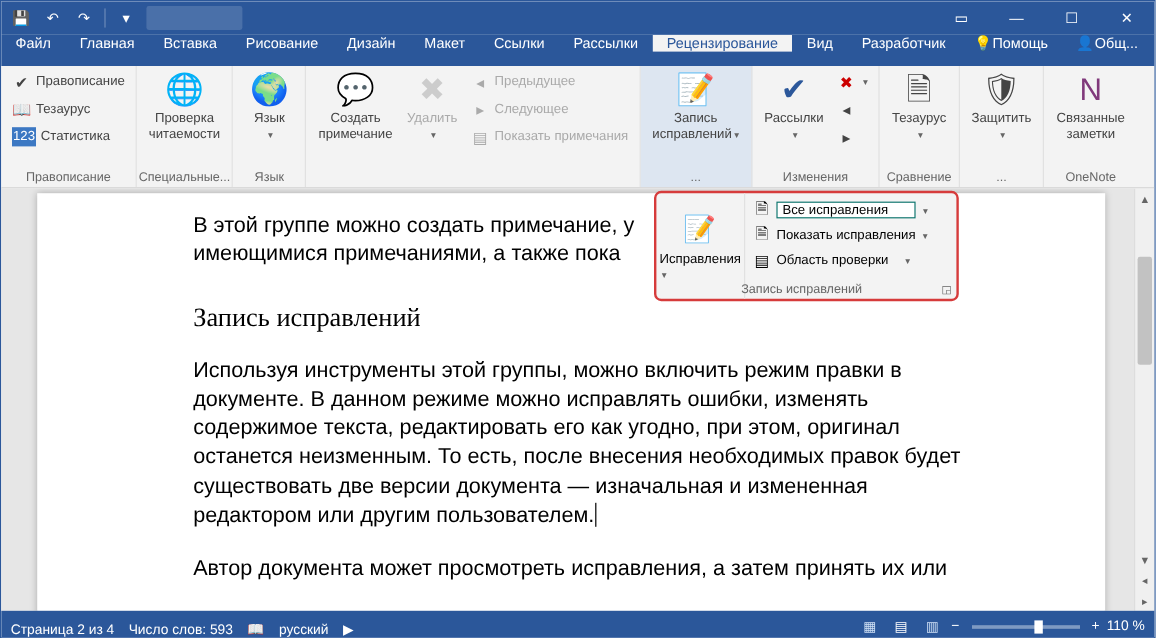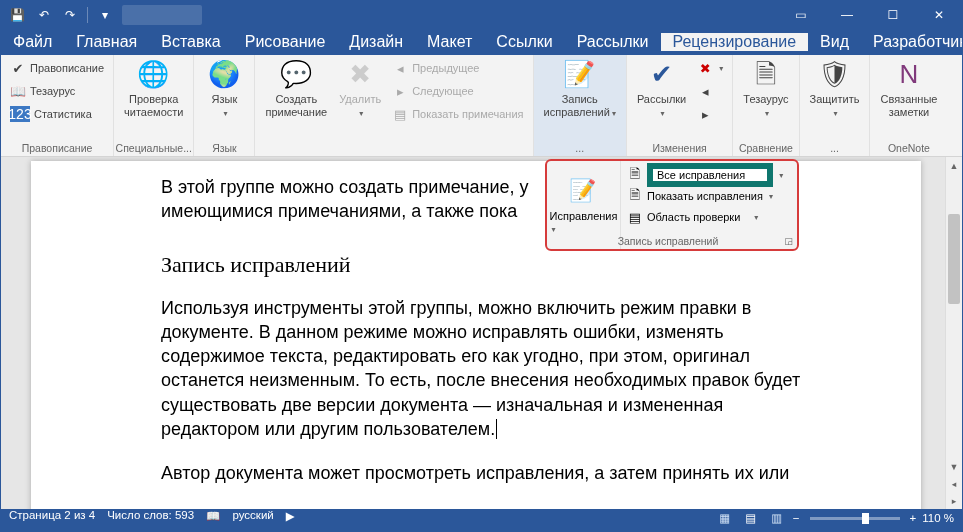--- a/index.html
+++ b/index.html
@@ -5,21 +5,21 @@
 *{box-sizing:border-box;margin:0;padding:0;font-family:"Segoe UI",Tahoma,sans-serif;user-select:none}
 body{width:963px;height:532px;overflow:hidden;background:#fff;position:relative;border:1px solid #2b579a}
 .titlebar{height:28px;background:#2b579a;color:#fff;display:flex;align-items:center;font-size:12px;position:relative}
 .qat{display:flex;align-items:center;gap:4px;padding:0 6px}
 .qat-btn{width:22px;height:22px;display:flex;align-items:center;justify-content:center;color:#fff;cursor:pointer}
 .qat-sep{width:1px;height:16px;background:rgba(255,255,255,0.3);margin:0 2px}
 .title-center{position:absolute;left:0;right:0;text-align:center;pointer-events:none;font-size:12px}
 .win-controls{margin-left:auto;display:flex}
 .win-btn{width:46px;height:28px;display:flex;align-items:center;justify-content:center;cursor:pointer;color:#fff}
 .user-box{width:80px;height:20px;background:rgba(255,255,255,0.15);margin-right:8px;align-self:center;border-radius:2px}
-.tabstrip{height:26px;background:#2b579a;display:flex;align-items:center;font-size:16px}
+.tabstrip{height:26px;background:#2b579a;display:flex;align-items:flex-start;font-size:12px}
 .tab{padding:0 12px;display:flex;align-items:center;color:#fff;cursor:pointer;white-space:nowrap}
 .tab.active{background:#f3f3f3;color:#2b579a}
 .tab.help{margin-left:auto;color:#fff}
 .tab.share{color:#fff;padding-right:14px}
 .ribbon{height:102px;background:#f3f3f3;border-bottom:1px solid #d4d4d4;display:flex;overflow:hidden}
 .group{border-right:1px solid #e1e1e1;padding:2px 6px 0 6px;display:flex;flex-direction:column;position:relative;height:100%}
 .group-label{position:absolute;bottom:2px;left:0;right:0;text-align:center;font-size:10.5px;color:#666}
 .group-body{display:flex;gap:4px;flex:1;align-items:flex-start}
 .vstack{display:flex;flex-direction:column;gap:1px;font-size:11px;color:#444}
 .vstack-item{display:flex;align-items:center;gap:4px;padding:1px 3px;cursor:pointer;white-space:nowrap;height:22px}
@@ -39,21 +39,21 @@
 .popup-left{width:74px;display:flex;flex-direction:column;align-items:center;justify-content:center;gap:3px;border-right:1px solid #e1e1e1}
 .popup-right{flex:1;display:flex;flex-direction:column;padding:4px 4px 0 4px;gap:1px}
 .popup-row{display:flex;align-items:center;gap:4px;padding:1px 2px;cursor:pointer;white-space:nowrap;height:20px}
 .popup-label{position:absolute;bottom:2px;left:0;right:8px;text-align:center;font-size:10.5px;color:#666}
 .popup-launcher{position:absolute;bottom:3px;right:4px;font-size:9px;color:#666;cursor:pointer}
 .scrollbar-v{position:absolute;right:0;top:0;bottom:0;width:17px;background:#f0f0f0;border-left:1px solid #ddd}
 .sb-btn{height:17px;display:flex;align-items:center;justify-content:center;font-size:9px;color:#666;cursor:pointer}
 .sb-track{position:absolute;top:17px;bottom:51px;left:0;right:0}
 .sb-thumb{position:absolute;left:2px;right:2px;top:40px;height:90px;background:#c2c2c2;border-radius:2px;cursor:pointer}
 .sb-page{position:absolute;bottom:0;left:0;right:0}
-.statusbar{position:absolute;bottom:0;left:0;right:0;height:22px;background:#2b579a;color:#fff;display:flex;align-items:flex-start;font-size:11.5px;padding:0 8px;gap:12px}
+.statusbar{position:absolute;bottom:0;left:0;right:0;height:22px;background:#2b579a;color:#fff;display:flex;align-items:flex-end;font-size:11.5px;padding:0 8px;gap:12px}
 .status-item{display:flex;align-items:center;gap:4px;cursor:pointer;white-space:nowrap}
 .status-right{margin-left:auto;display:flex;align-items:center;gap:6px}
 .view-btn{width:20px;height:18px;display:flex;align-items:center;justify-content:center;cursor:pointer;color:#cfe0f5}
 .view-btn.active{color:#fff}
 .zoom-slider{width:90px;height:3px;background:rgba(255,255,255,0.4);position:relative;margin:0 4px}
 .zoom-thumb{position:absolute;width:7px;height:11px;background:#fff;top:-4px;left:58%;}
 </style>
 </head>
 <body>
 
@@ -95,21 +95,21 @@
     <div class="vstack">
       <div class="vstack-item">
           <span class="ico">✔</span>
           <span>Правописание</span>
         </div>
       <div class="vstack-item">
           <span class="ico">📖</span>
           <span>Тезаурус</span>
         </div>
       <div class="vstack-item">
-          <span class="ico" style="font-size:14px;background:#3c78c3;color:#fff;padding:1px 10px">123</span>
+          <span class="ico" style="font-size:11px;background:#3c78c3;color:#fff;padding:1px 10px">123</span>
           <span>Статистика</span>
         </div>
     </div>
     <div class="group-label">Правописание</div>
   </div>
   <div class="group">
     <div class="big-btn">
       <div class="ico-big">🌐</div>
       <div style="white-space:pre-line">Проверка
 читаемости</div>
@@ -224,21 +224,21 @@
 </div>
 
 <div class="popup">
   <div class="popup-left">
     <div class="ico-big" style="font-size:22px">📝</div>
     <div style="font-size:11px;line-height:1.1"><span>Исправления</span><br><span class="arrow">▾</span></div>
   </div>
   <div class="popup-right">
     <div class="popup-row">
         <span class="ico">🗎</span>
-        <span style="border:6px solid #0f766e;padding:0 22px 0 4px;background:#fff">Все исправления</span>
+        <span style="border:1px solid #0f766e;padding:0 22px 0 4px;background:#fff">Все исправления</span>
         <span class="arrow">▾</span>
       </div>
     <div class="popup-row">
         <span class="ico">🗎</span>
         <span>Показать исправления</span>
         <span class="arrow">▾</span>
       </div>
     <div class="popup-row">
         <span class="ico">▤</span>
         <span>Область проверки</span>

